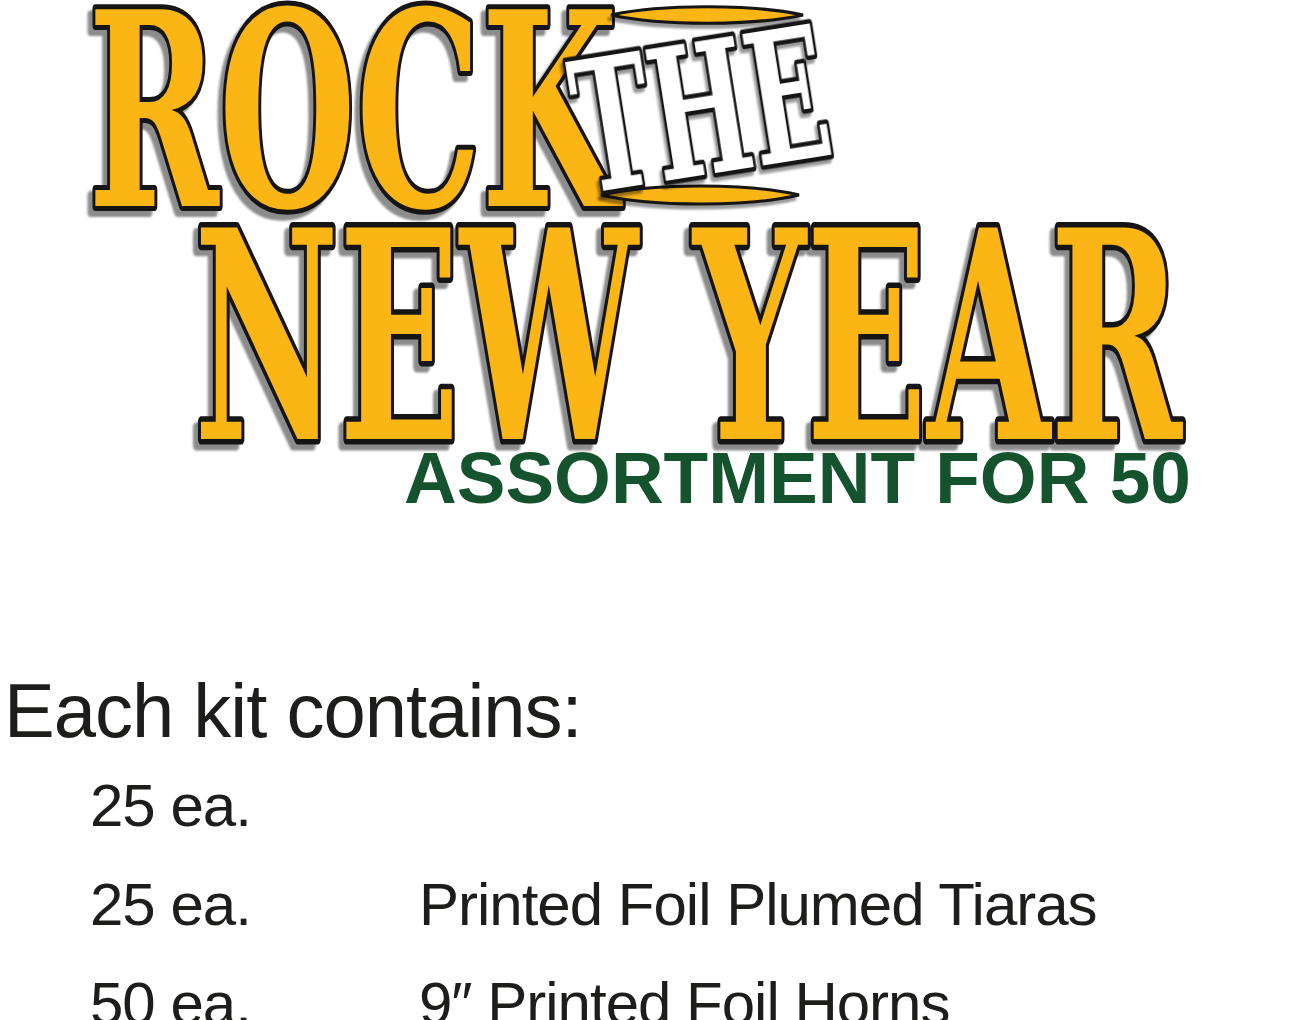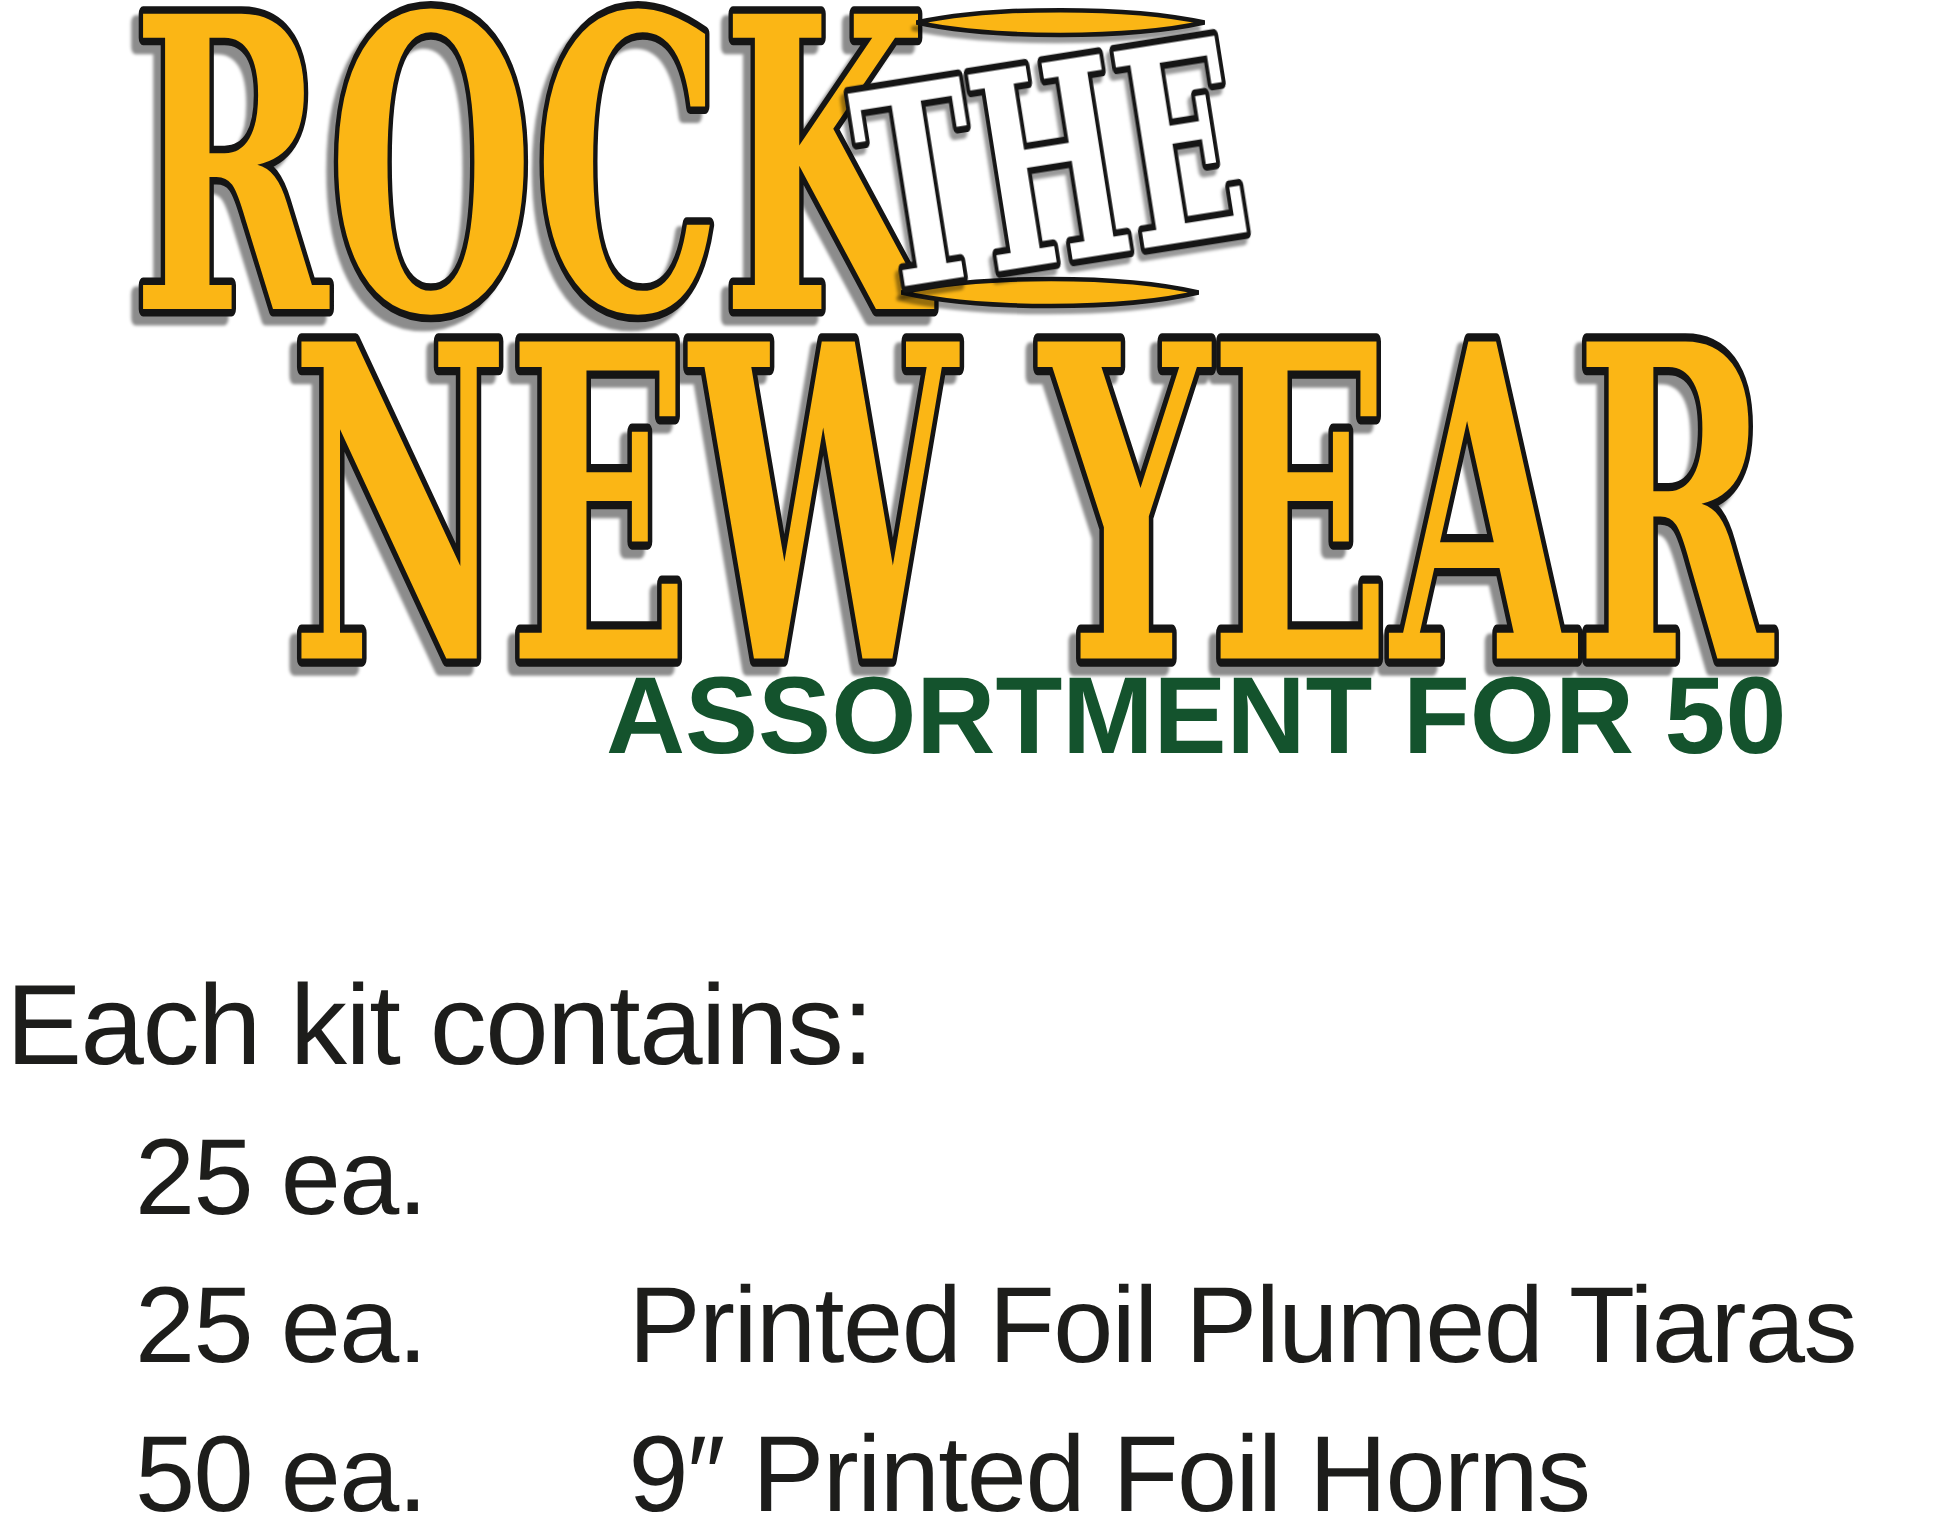--- a/index.html
+++ b/index.html
@@ -27,23 +27,23 @@
   #oval-bottom{left:596px;top:180px;}
 
   
   #subtitle{
     left:404px;top:441px;
     font-size:73px;line-height:73px;font-weight:700;
     letter-spacing:0px;white-space:nowrap;
   }
 
   
-  .body-text{letter-spacing:-1px;white-space:nowrap;line-height:1;}
+  .body-text{letter-spacing:-1px;white-space:nowrap;line-height:1;margin-top:27px;}
   #heading{left:4px;top:646px;font-size:76px;}
-  .row{left:0;top:0;width:1295px;height:92px;font-size:72px;}
+  .row{left:0;top:0;width:1295px;height:92px;font-size:60px;}
   .row .qty{position:absolute;left:90px;white-space:nowrap;}
   .row .desc{position:absolute;left:419px;white-space:nowrap;}
   #row-0{top:749px;}
   #row-1{top:848px;}
   #row-2{top:947px;}
 </style>
 </head>
 <body>
 
 <svg id="rock-wrap" class="abs logo-svg big-shadow" width="545" height="220" viewBox="0 0 545 220">

